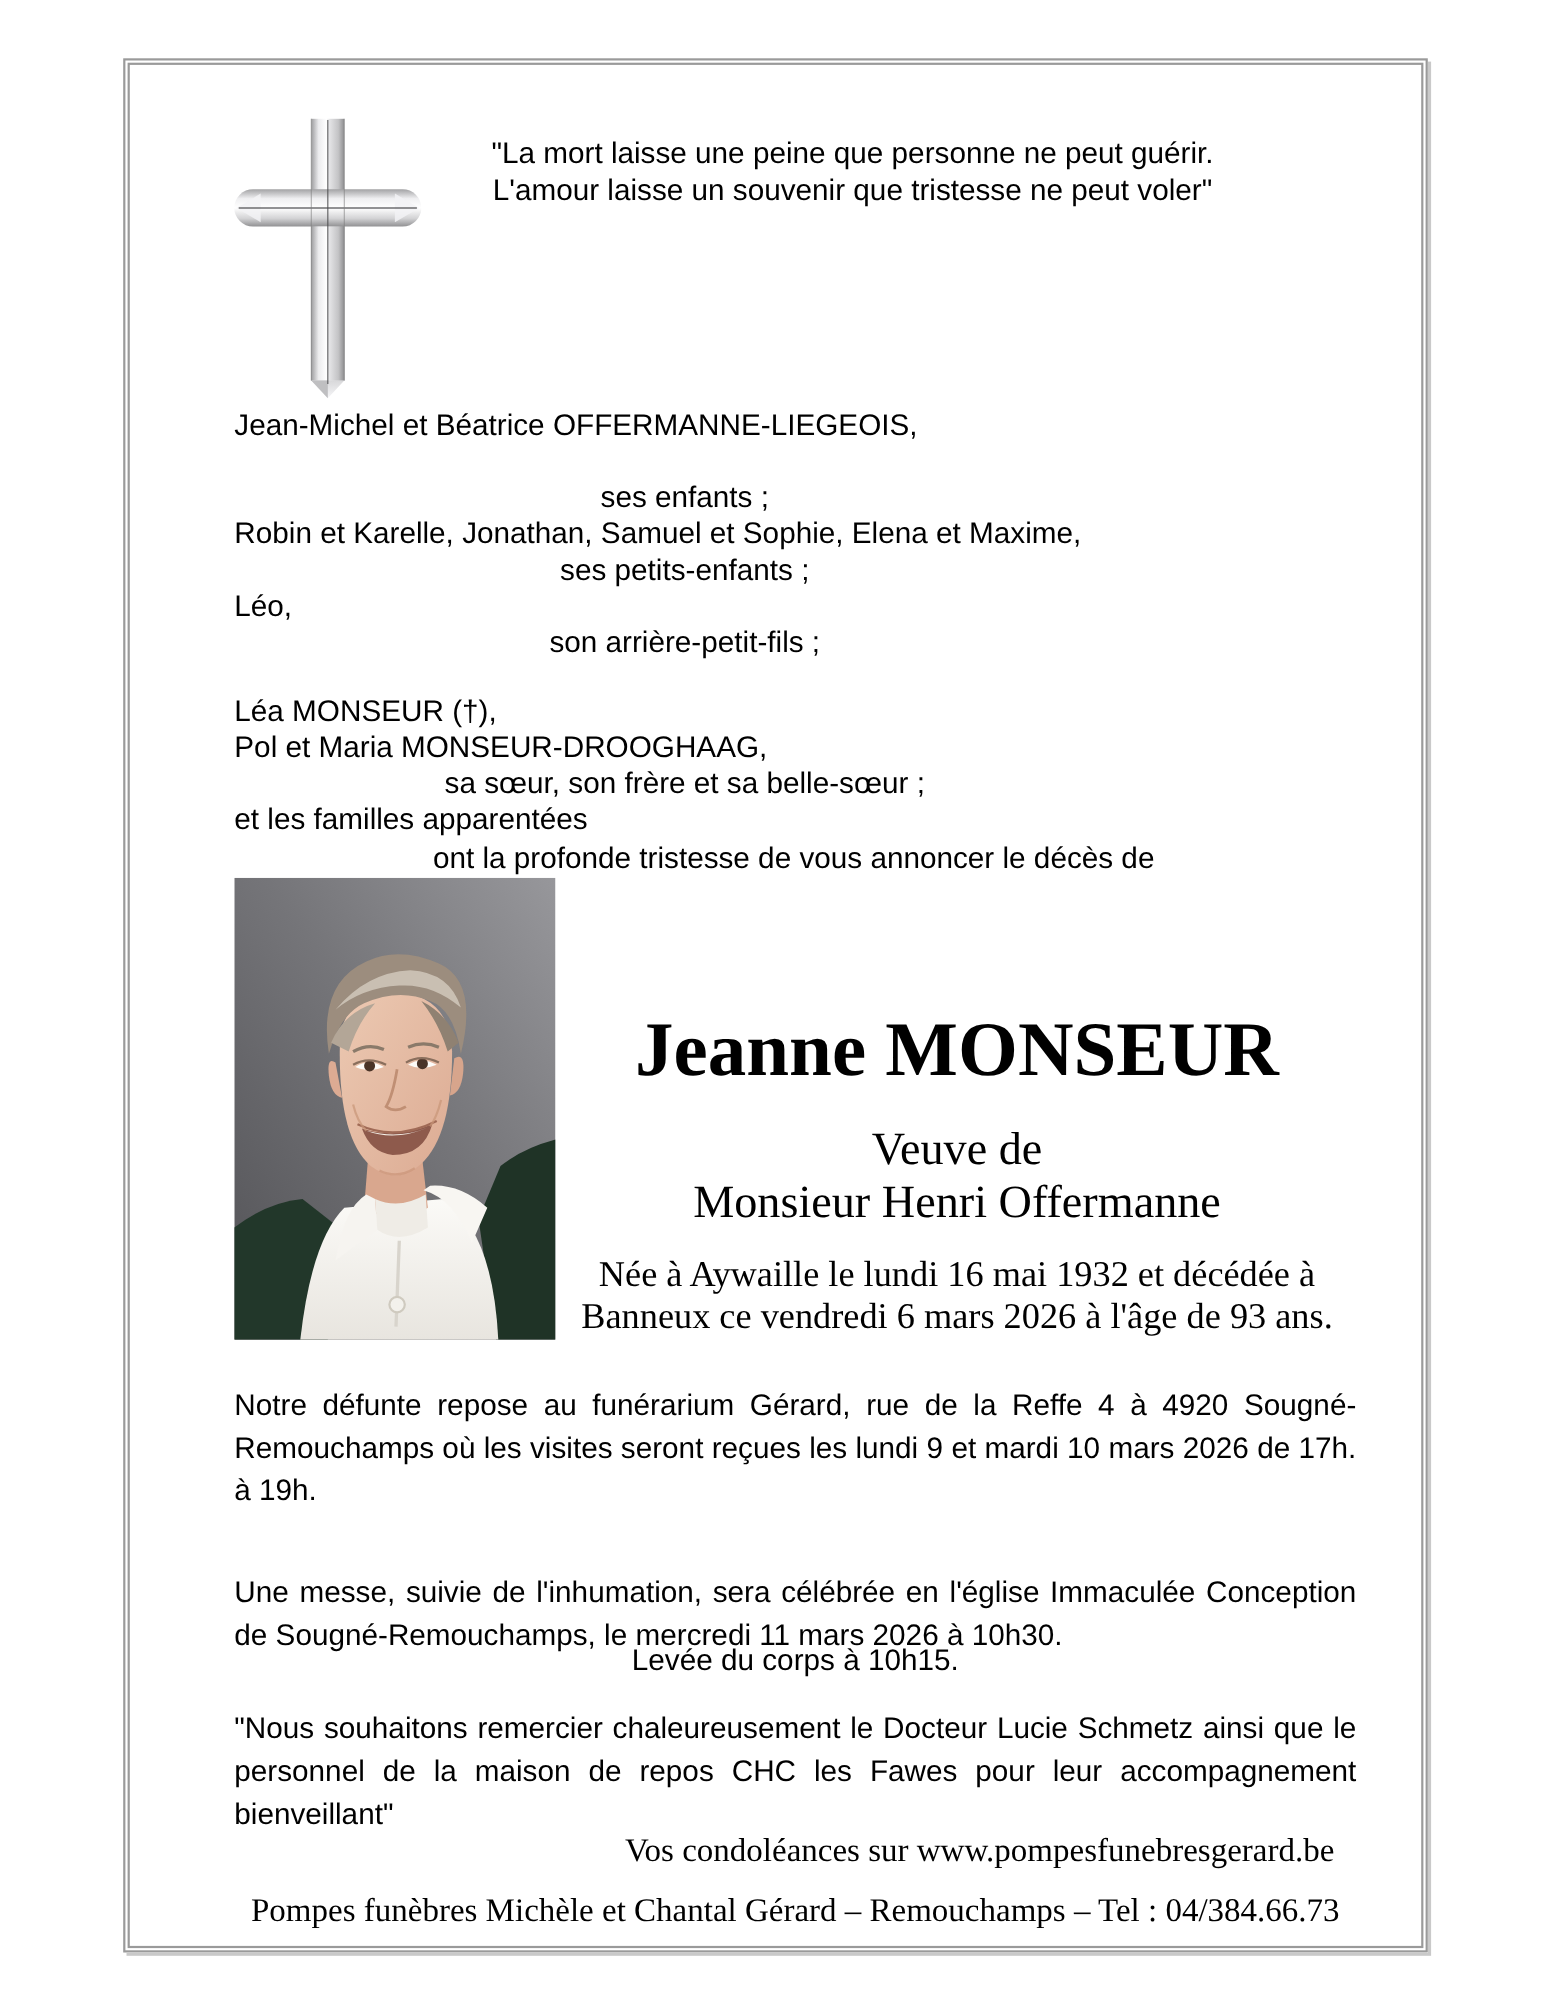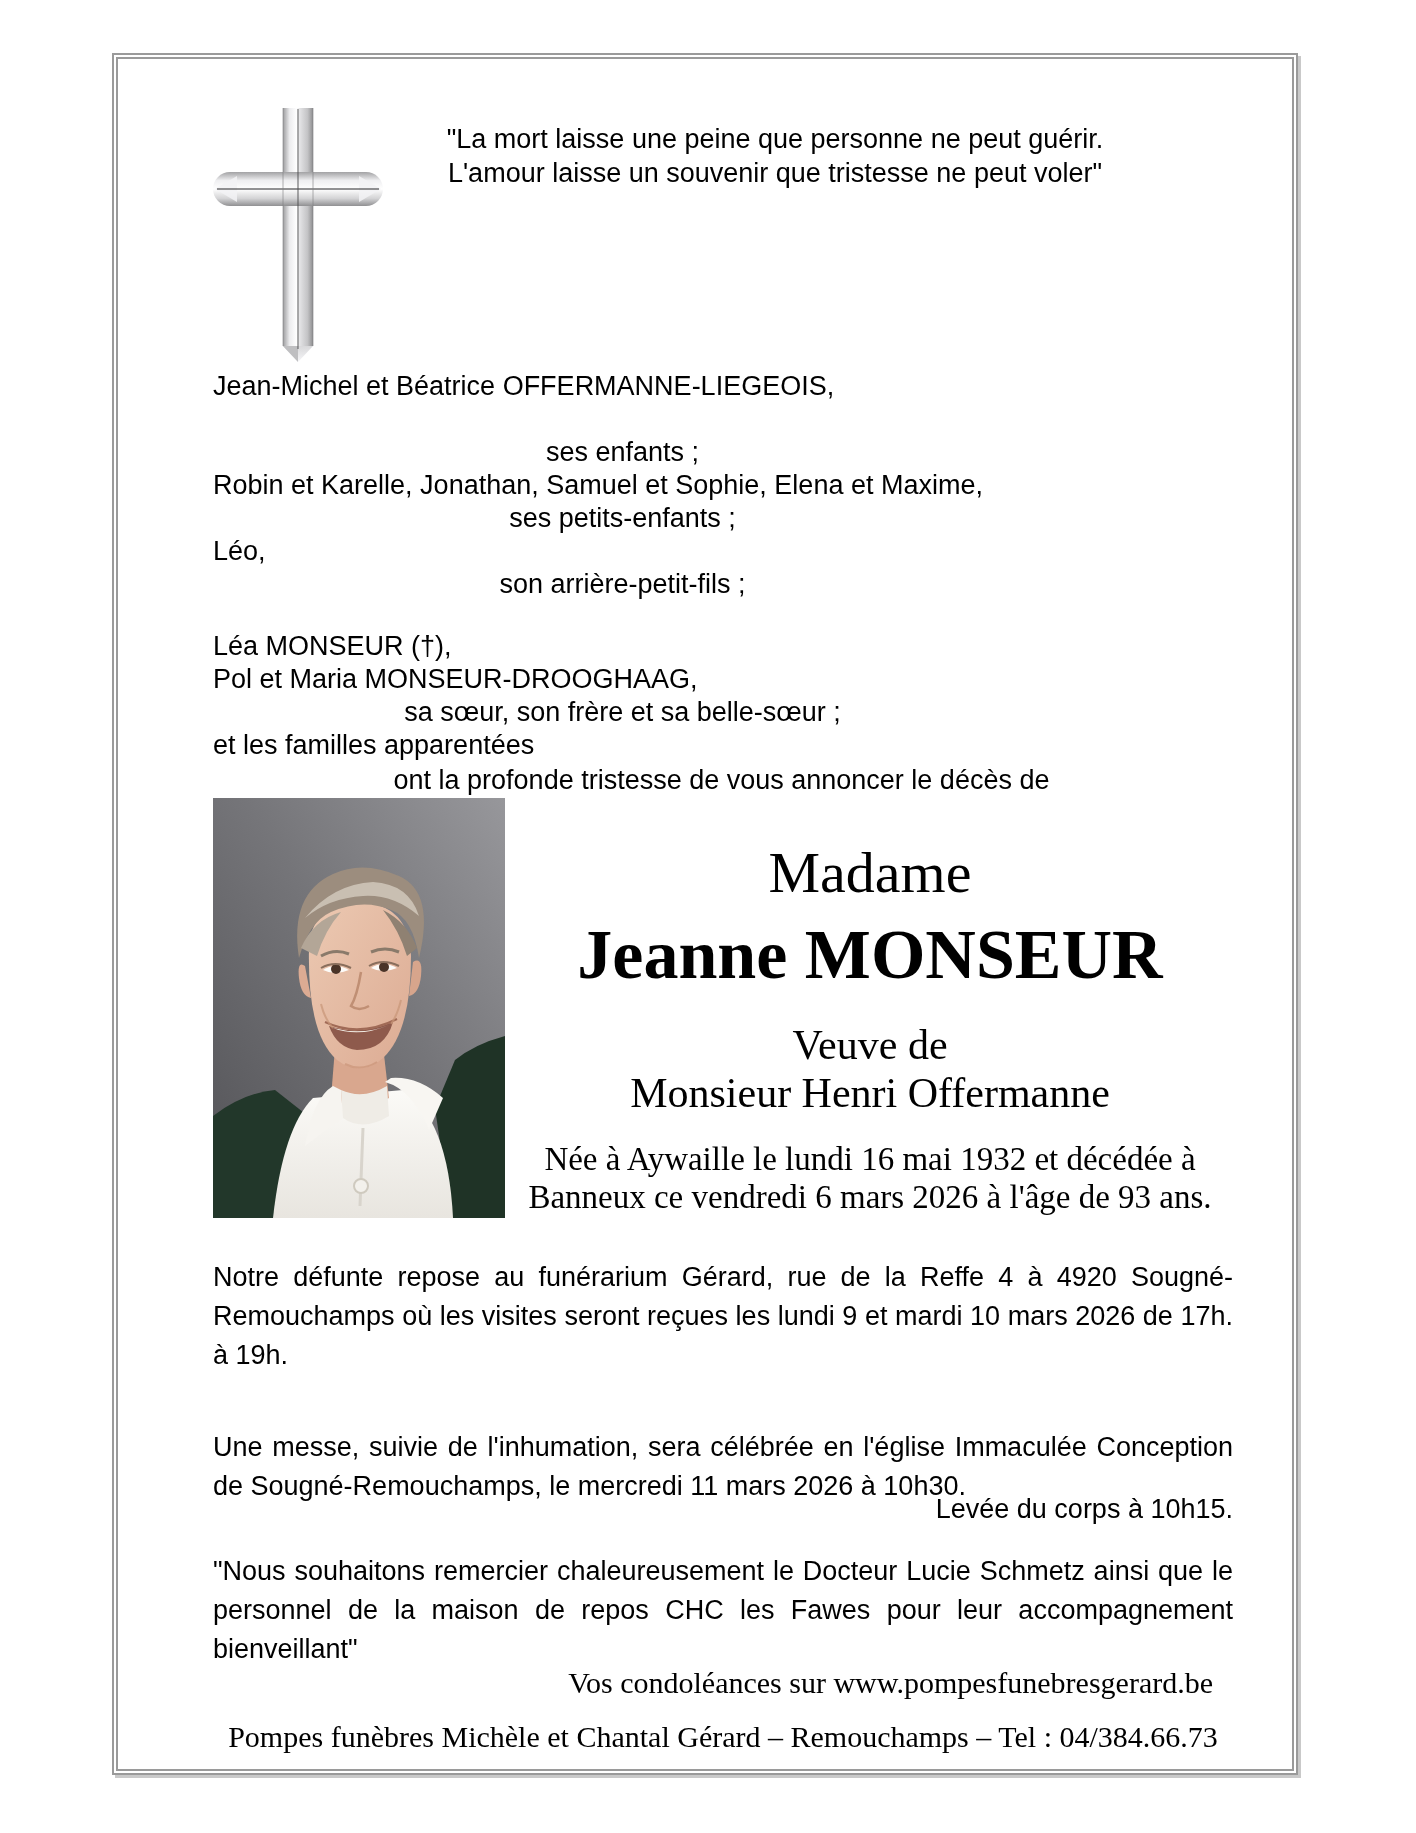--- a/index.html
+++ b/index.html
@@ -28,21 +28,21 @@
     left:420px;top:122px;width:710px;
     text-align:center;font-size:27px;line-height:34px;white-space:nowrap;
   }
   .announce{left:213px;top:764px;width:1017px;text-align:center;font-size:27px;}
   .center-col{left:480px;width:780px;text-align:center;}
   .title-madame{top:842px;font-size:58px;line-height:62px;}
   .title-name{top:918px;font-size:70px;line-height:74px;font-weight:bold;}
   .widow{font-size:42px;line-height:46px;}
   .life{font-size:33px;line-height:38px;}
   .para{left:213px;width:1020px;font-size:27px;line-height:39px;text-align:justify;}
-  .para-left{text-align:right;}
+  .para-left{text-align:center;}
   .condolences{left:213px;top:1666px;width:1000px;text-align:right;font-size:30px;}
   .funeral-home{left:213px;top:1720px;width:1020px;text-align:center;font-size:30px;}
   .photo{left:213px;top:798px;width:292px;height:420px;}
   .cross{left:211px;top:106px;width:174px;height:258px;}
 </style>
 </head>
 <body>
 
 <div class="page">
 
@@ -165,21 +165,20 @@
     <path d="M116,228 Q146,238 180,224 Q172,252 144,252 Q124,250 116,228 Z" fill="#8e5a4c"></path>
     <path d="M120,230 Q146,240 176,227 Q150,238 120,230 Z" fill="#f6f2ea"></path>
     <path d="M112,224 Q146,240 184,221" stroke="#a06a56" stroke-width="2" fill="none"></path>
 
     <path d="M108,206 Q112,222 120,230" stroke="#c89578" stroke-width="2" fill="none" opacity="0.7"></path>
     <path d="M188,202 Q184,218 178,226" stroke="#c89578" stroke-width="2" fill="none" opacity="0.7"></path>
 
     <path d="M132,266 Q148,274 164,264" stroke="#c69073" stroke-width="2" fill="none" opacity="0.6"></path>
   </svg>
 
-  <div class="abs serif center-col title-madame">Madame</div>
   <div class="abs serif center-col title-name">Jeanne MONSEUR</div>
   <div class="abs serif center-col widow" style="top:1022px">Veuve de</div>
   <div class="abs serif center-col widow" style="top:1070px">Monsieur Henri Offermanne</div>
   <div class="abs serif center-col life" style="top:1140px">Née à Aywaille le lundi 16 mai 1932 et décédée à</div>
   <div class="abs serif center-col life" style="top:1178px">Banneux ce vendredi 6 mars 2026 à l'âge de 93 ans.</div>
 
   <div class="abs sans para" style="top:1258px">Notre défunte repose au funérarium Gérard, rue de la Reffe 4 à 4920 Sougné-Remouchamps où les visites seront reçues les lundi 9 et mardi 10 mars 2026 de 17h. à 19h.</div>
   <div class="abs sans para" style="top:1428px">Une messe, suivie de l'inhumation, sera célébrée en l'église Immaculée Conception de Sougné-Remouchamps, le mercredi 11 mars 2026 à 10h30.</div>
   <div class="abs sans para para-left" style="top:1490px">Levée du corps à 10h15.</div>
   <div class="abs sans para" style="top:1552px">"Nous souhaitons remercier chaleureusement le Docteur Lucie Schmetz ainsi que le personnel de la maison de repos CHC les Fawes pour leur accompagnement bienveillant"</div>

